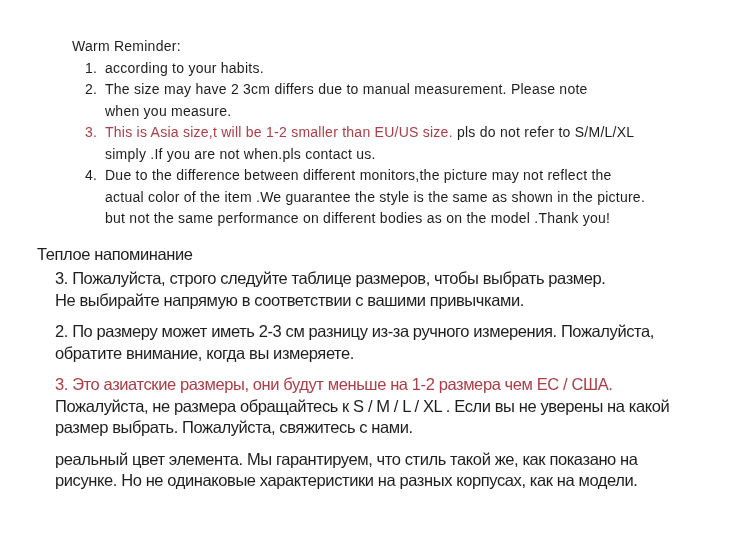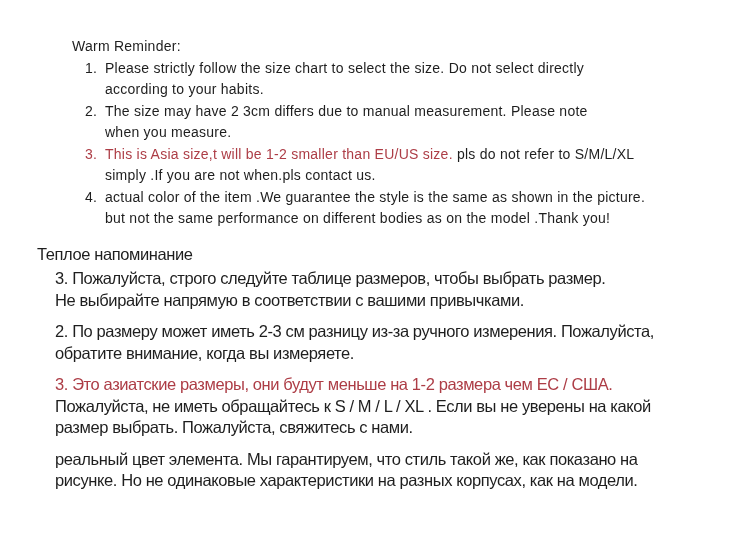--- a/index.html
+++ b/index.html
@@ -58,21 +58,20 @@
 <div class="page">
 
   <div class="en-section">
     <div class="en-heading">Warm Reminder:</div>
 
     <div class="en-list">
 
       <div class="en-item">
         <span class="en-num">1.</span>
         <div class="en-body">
-            <span class="line">Please strictly follow the size chart to select the size. Do not select directly</span>
             <span class="line">according to your habits.</span>
           </div>
       </div>
 
       <div class="en-item">
         <span class="en-num">2.</span>
         <div class="en-body">
             <span class="line">The size may have 2 3cm differs due to manual measurement. Please note</span>
             <span class="line">when you measure.</span>
           </div>
@@ -82,20 +81,21 @@
         <span class="en-num red">3.</span>
         <div class="en-body">
           <span class="line"><span class="red">This is Asia size,t will be 1-2 smaller than EU/US size.</span><span> pls do not refer to S/M/L/XL</span></span>
           <span class="line">simply .If you are not when.pls contact us.</span>
         </div>
       </div>
 
       <div class="en-item">
         <span class="en-num">4.</span>
         <div class="en-body">
+            <span class="line">Due to the difference between different monitors,the picture may not reflect the</span>
             <span class="line">actual color of the item .We guarantee the style is the same as shown in the picture.</span>
             <span class="line">but not the same performance on different bodies as on the model .Thank you!</span>
           </div>
       </div>
 
     </div>
   </div>
 
   <div class="ru-section">
     <span class="ru-heading">Теплое напоминание</span>
@@ -110,21 +110,21 @@
     <div class="ru-item">
       <span class="lines">
           <span class="line">2. По размеру может иметь 2-3 см разницу из-за ручного измерения. Пожалуйста,</span>
           <span class="line">обратите внимание, когда вы измеряете.</span>
         </span>
     </div>
 
     <div class="ru-item">
       <span class="line red">3. Это азиатские размеры, они будут меньше на 1-2 размера чем ЕС / США.</span>
       <span class="lines">
-          <span class="line">Пожалуйста, не иметь обращайтесь к S / M / L / XL . Если вы не уверены на какой</span>
+          <span class="line">Пожалуйста, не размера обращайтесь к S / M / L / XL . Если вы не уверены на какой</span>
           <span class="line">размер выбрать. Пожалуйста, свяжитесь с нами.</span>
         </span>
     </div>
 
     <div class="ru-item">
       <span class="lines">
           <span class="line">реальный цвет элемента. Мы гарантируем, что стиль такой же, как показано на</span>
           <span class="line">рисунке. Но не одинаковые характеристики на разных корпусах, как на модели.</span>
         </span>
     </div>

